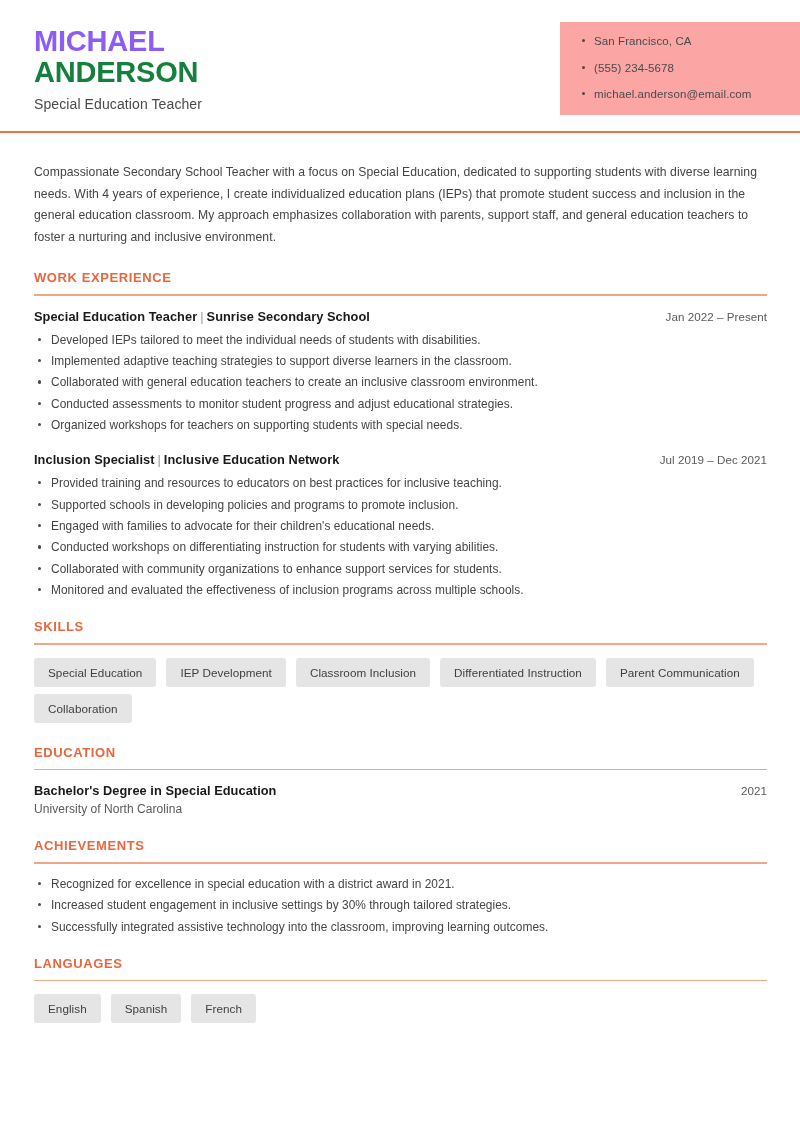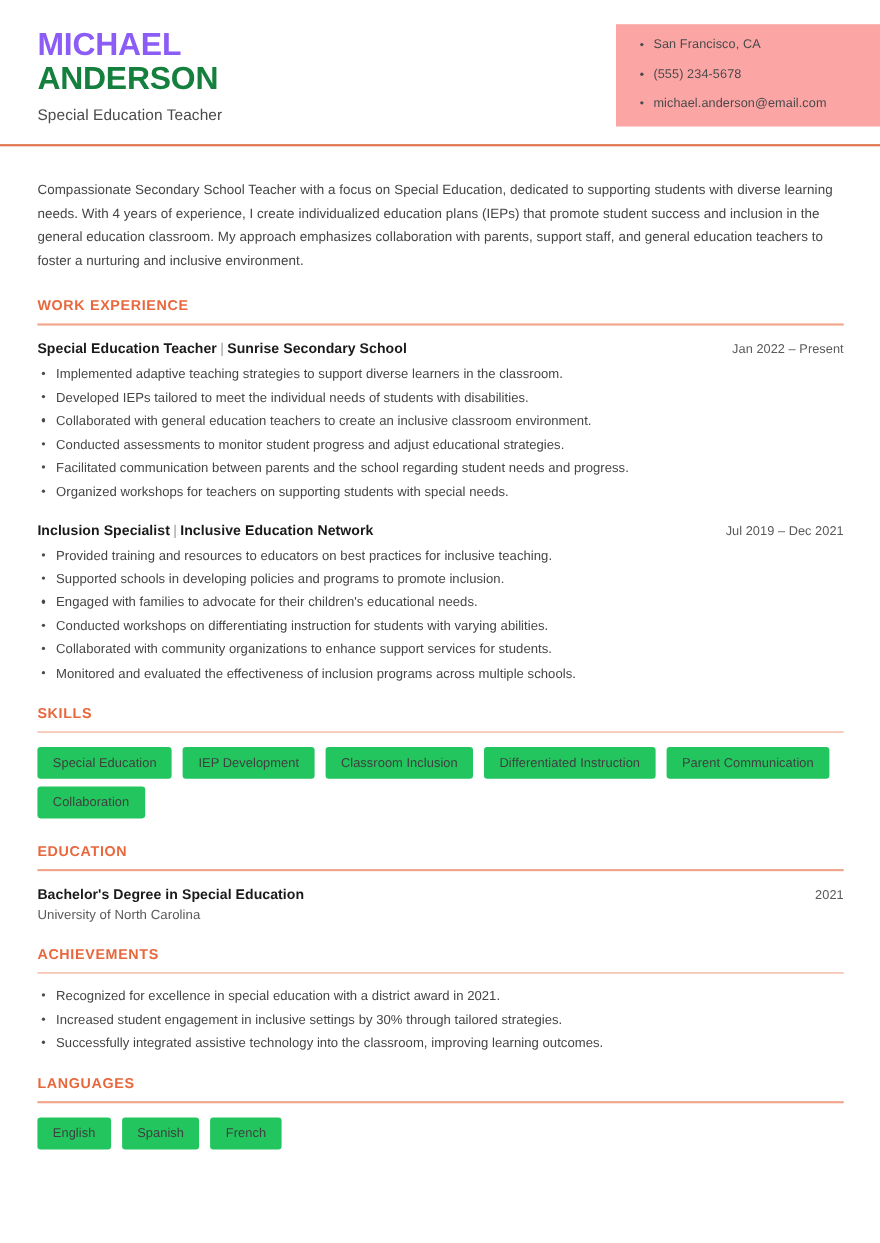--- a/index.html
+++ b/index.html
@@ -173,21 +173,21 @@
     background: #4a4a4a;
   }
 
   
   .chips {
     display: flex;
     flex-wrap: wrap;
     gap: 7px 10px;
   }
   .chip {
-    background: #22c55e;
+    background: #e5e5e5;
     color: #3f3f3f;
     font-size: 11.7px;
     line-height: 13px;
     padding: 8px 14px;
     border-radius: 3px;
     white-space: nowrap;
     letter-spacing: 0.05px;
   }
 </style>
 </head>
@@ -229,25 +229,24 @@
       <div class="section-rule"></div>
 
       <div class="entry">
         <div class="entry-head">
           <div class="entry-title">
             <span>Special Education Teacher</span><span class="entry-sep">|</span><span>Sunrise Secondary School</span>
           </div>
           <div class="entry-date">Jan 2022 – Present</div>
         </div>
         <ul class="bullets">
+          <li><span class="dot"></span><span>Developed IEPs tailored to meet the individual needs of students with disabilities.</span></li>
           <li><span class="dot"></span><span>Implemented adaptive teaching strategies to support diverse learners in the classroom.</span></li>
-          <li><span class="dot"></span><span>Developed IEPs tailored to meet the individual needs of students with disabilities.</span></li>
           <li><span class="dot"></span><span>Collaborated with general education teachers to create an inclusive classroom environment.</span></li>
           <li><span class="dot"></span><span>Conducted assessments to monitor student progress and adjust educational strategies.</span></li>
-          <li><span class="dot"></span><span>Facilitated communication between parents and the school regarding student needs and progress.</span></li>
           <li><span class="dot"></span><span>Organized workshops for teachers on supporting students with special needs.</span></li>
         </ul>
       </div>
 
       <div class="entry">
         <div class="entry-head">
           <div class="entry-title">
             <span>Inclusion Specialist</span><span class="entry-sep">|</span><span>Inclusive Education Network</span>
           </div>
           <div class="entry-date">Jul 2019 – Dec 2021</div>

